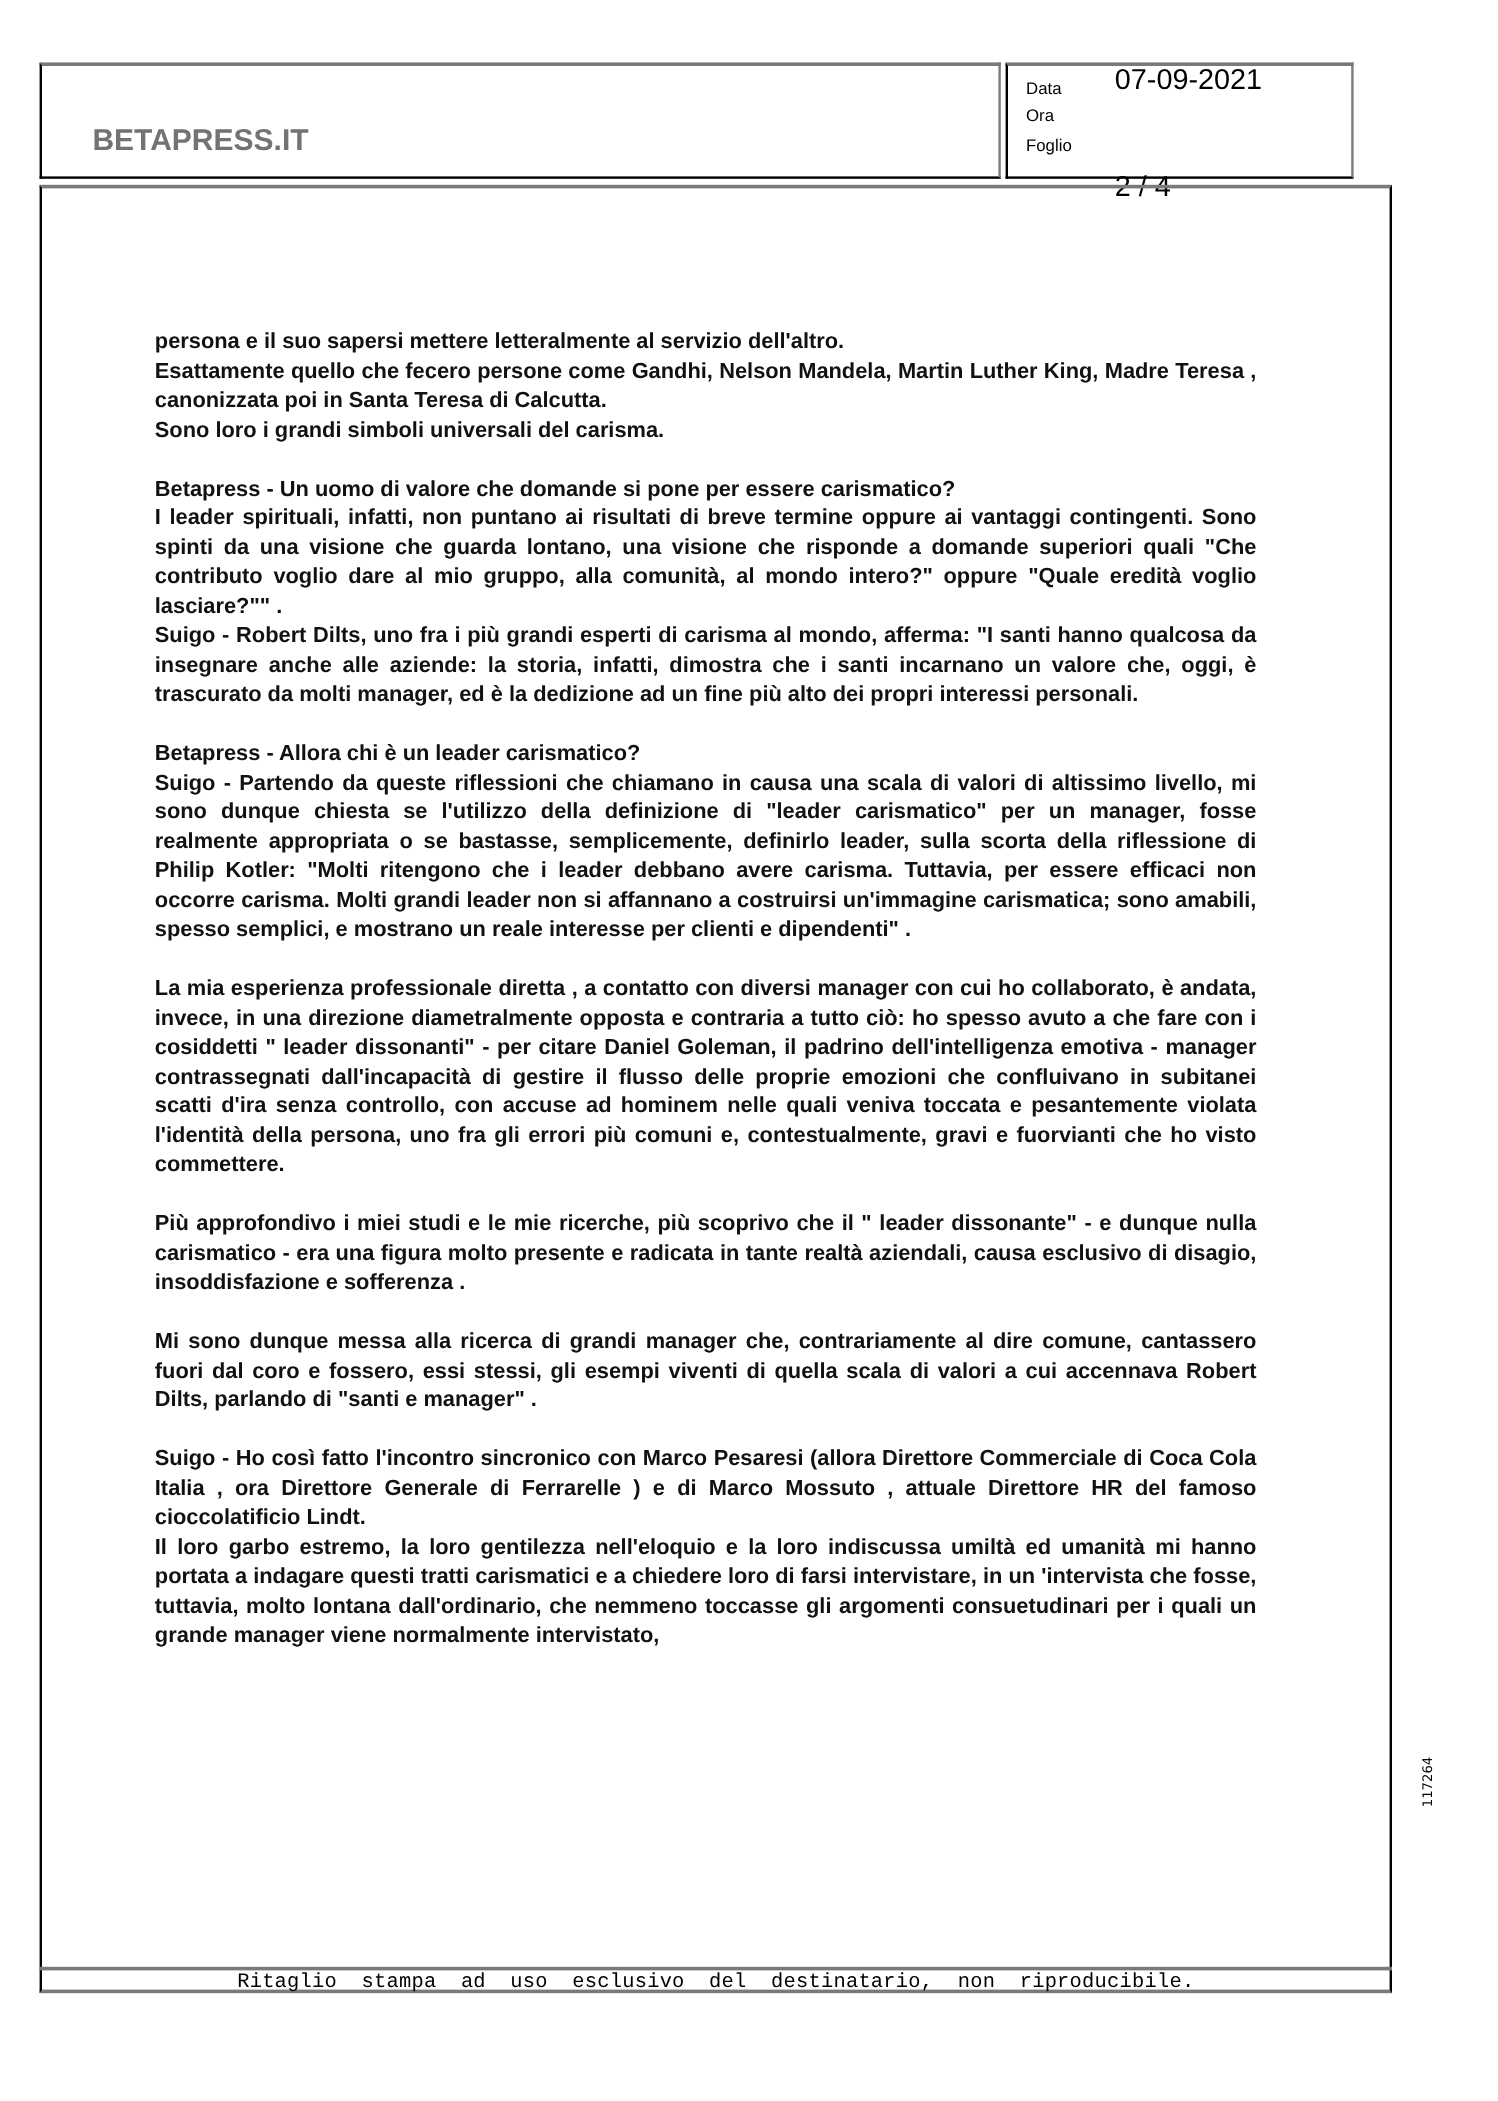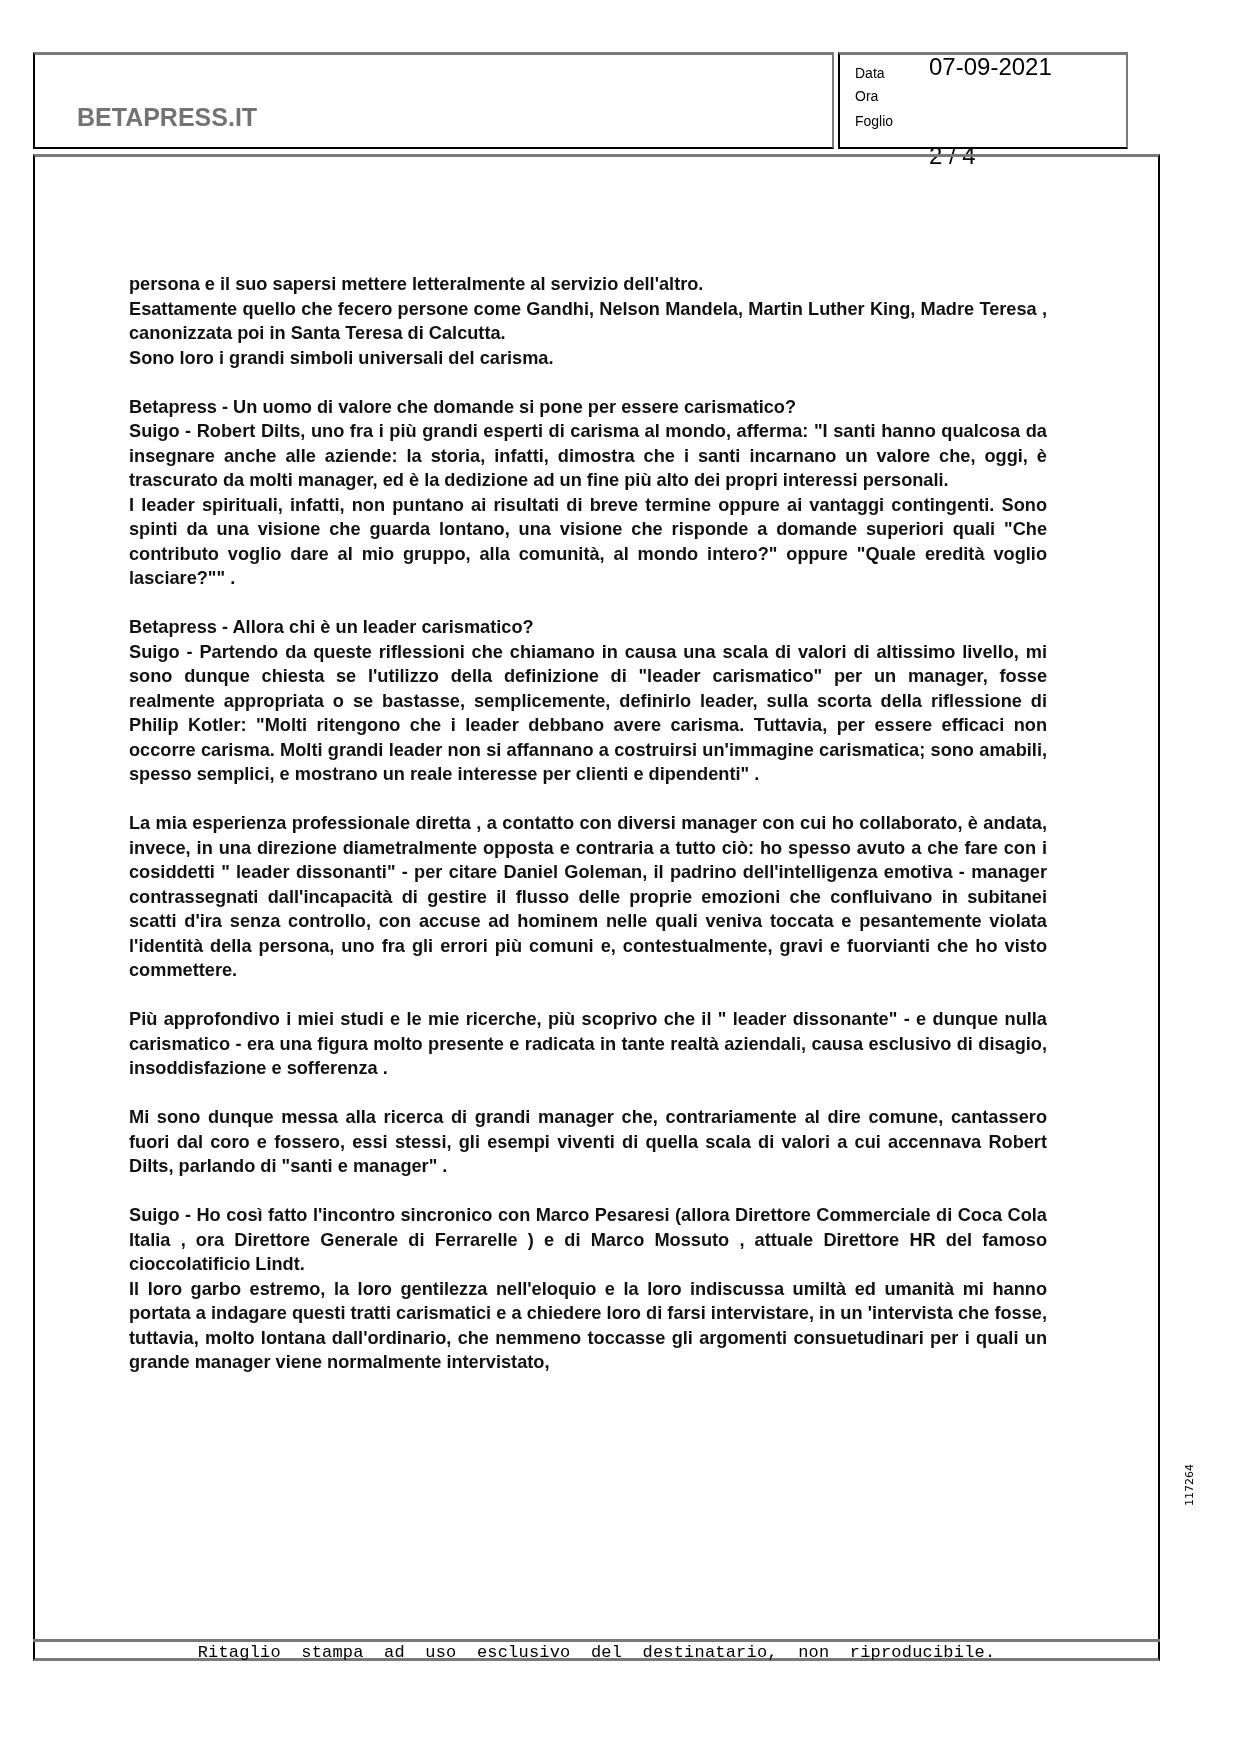--- a/index.html
+++ b/index.html
@@ -74,22 +74,22 @@
 <div class="main-box"></div>
 
 <div class="article">
   <p>
     <span class="ln last">persona e il suo sapersi mettere letteralmente al servizio dell'altro.</span>
     <span class="ln last">Esattamente quello che fecero persone come Gandhi, Nelson Mandela, Martin Luther King, Madre Teresa , canonizzata poi in Santa Teresa di Calcutta.</span>
     <span class="ln last">Sono loro i grandi simboli universali del carisma.</span>
   </p>
   <p>
     <span class="ln last">Betapress - Un uomo di valore che domande si pone per essere carismatico?</span>
+    <span class="ln last">I leader spirituali, infatti, non puntano ai risultati di breve termine oppure ai vantaggi contingenti. Sono spinti da una visione che guarda lontano, una visione che risponde a domande superiori quali "Che contributo voglio dare al mio gruppo, alla comunità, al mondo intero?" oppure "Quale eredità voglio lasciare?"" .</span>
     <span class="ln last">Suigo - Robert Dilts, uno fra i più grandi esperti di carisma al mondo, afferma: "I santi hanno qualcosa da insegnare anche alle aziende: la storia, infatti, dimostra che i santi incarnano un valore che, oggi, è trascurato da molti manager, ed è la dedizione ad un fine più alto dei propri interessi personali.</span>
-    <span class="ln last">I leader spirituali, infatti, non puntano ai risultati di breve termine oppure ai vantaggi contingenti. Sono spinti da una visione che guarda lontano, una visione che risponde a domande superiori quali "Che contributo voglio dare al mio gruppo, alla comunità, al mondo intero?" oppure "Quale eredità voglio lasciare?"" .</span>
   </p>
   <p>
     <span class="ln last">Betapress - Allora chi è un leader carismatico?</span>
     <span class="ln last">Suigo - Partendo da queste riflessioni che chiamano in causa una scala di valori di altissimo livello, mi sono dunque chiesta se l'utilizzo della definizione di "leader carismatico" per un manager, fosse realmente appropriata o se bastasse, semplicemente, definirlo leader, sulla scorta della riflessione di Philip Kotler: "Molti ritengono che i leader debbano avere carisma. Tuttavia, per essere efficaci non occorre carisma. Molti grandi leader non si affannano a costruirsi un'immagine carismatica; sono amabili, spesso semplici, e mostrano un reale interesse per clienti e dipendenti" .</span>
   </p>
   <p>
     <span class="ln last">La mia esperienza professionale diretta , a contatto con diversi manager con cui ho collaborato, è andata, invece, in una direzione diametralmente opposta e contraria a tutto ciò: ho spesso avuto a che fare con i cosiddetti " leader dissonanti" - per citare Daniel Goleman, il padrino dell'intelligenza emotiva - manager contrassegnati dall'incapacità di gestire il flusso delle proprie emozioni che confluivano in subitanei scatti d'ira senza controllo, con accuse ad hominem nelle quali veniva toccata e pesantemente violata l'identità della persona, uno fra gli errori più comuni e, contestualmente, gravi e fuorvianti che ho visto commettere.</span>
   </p>
   <p>
     <span class="ln last">Più approfondivo i miei studi e le mie ricerche, più scoprivo che il " leader dissonante" - e dunque nulla carismatico - era una figura molto presente e radicata in tante realtà aziendali, causa esclusivo di disagio, insoddisfazione e sofferenza .</span>

